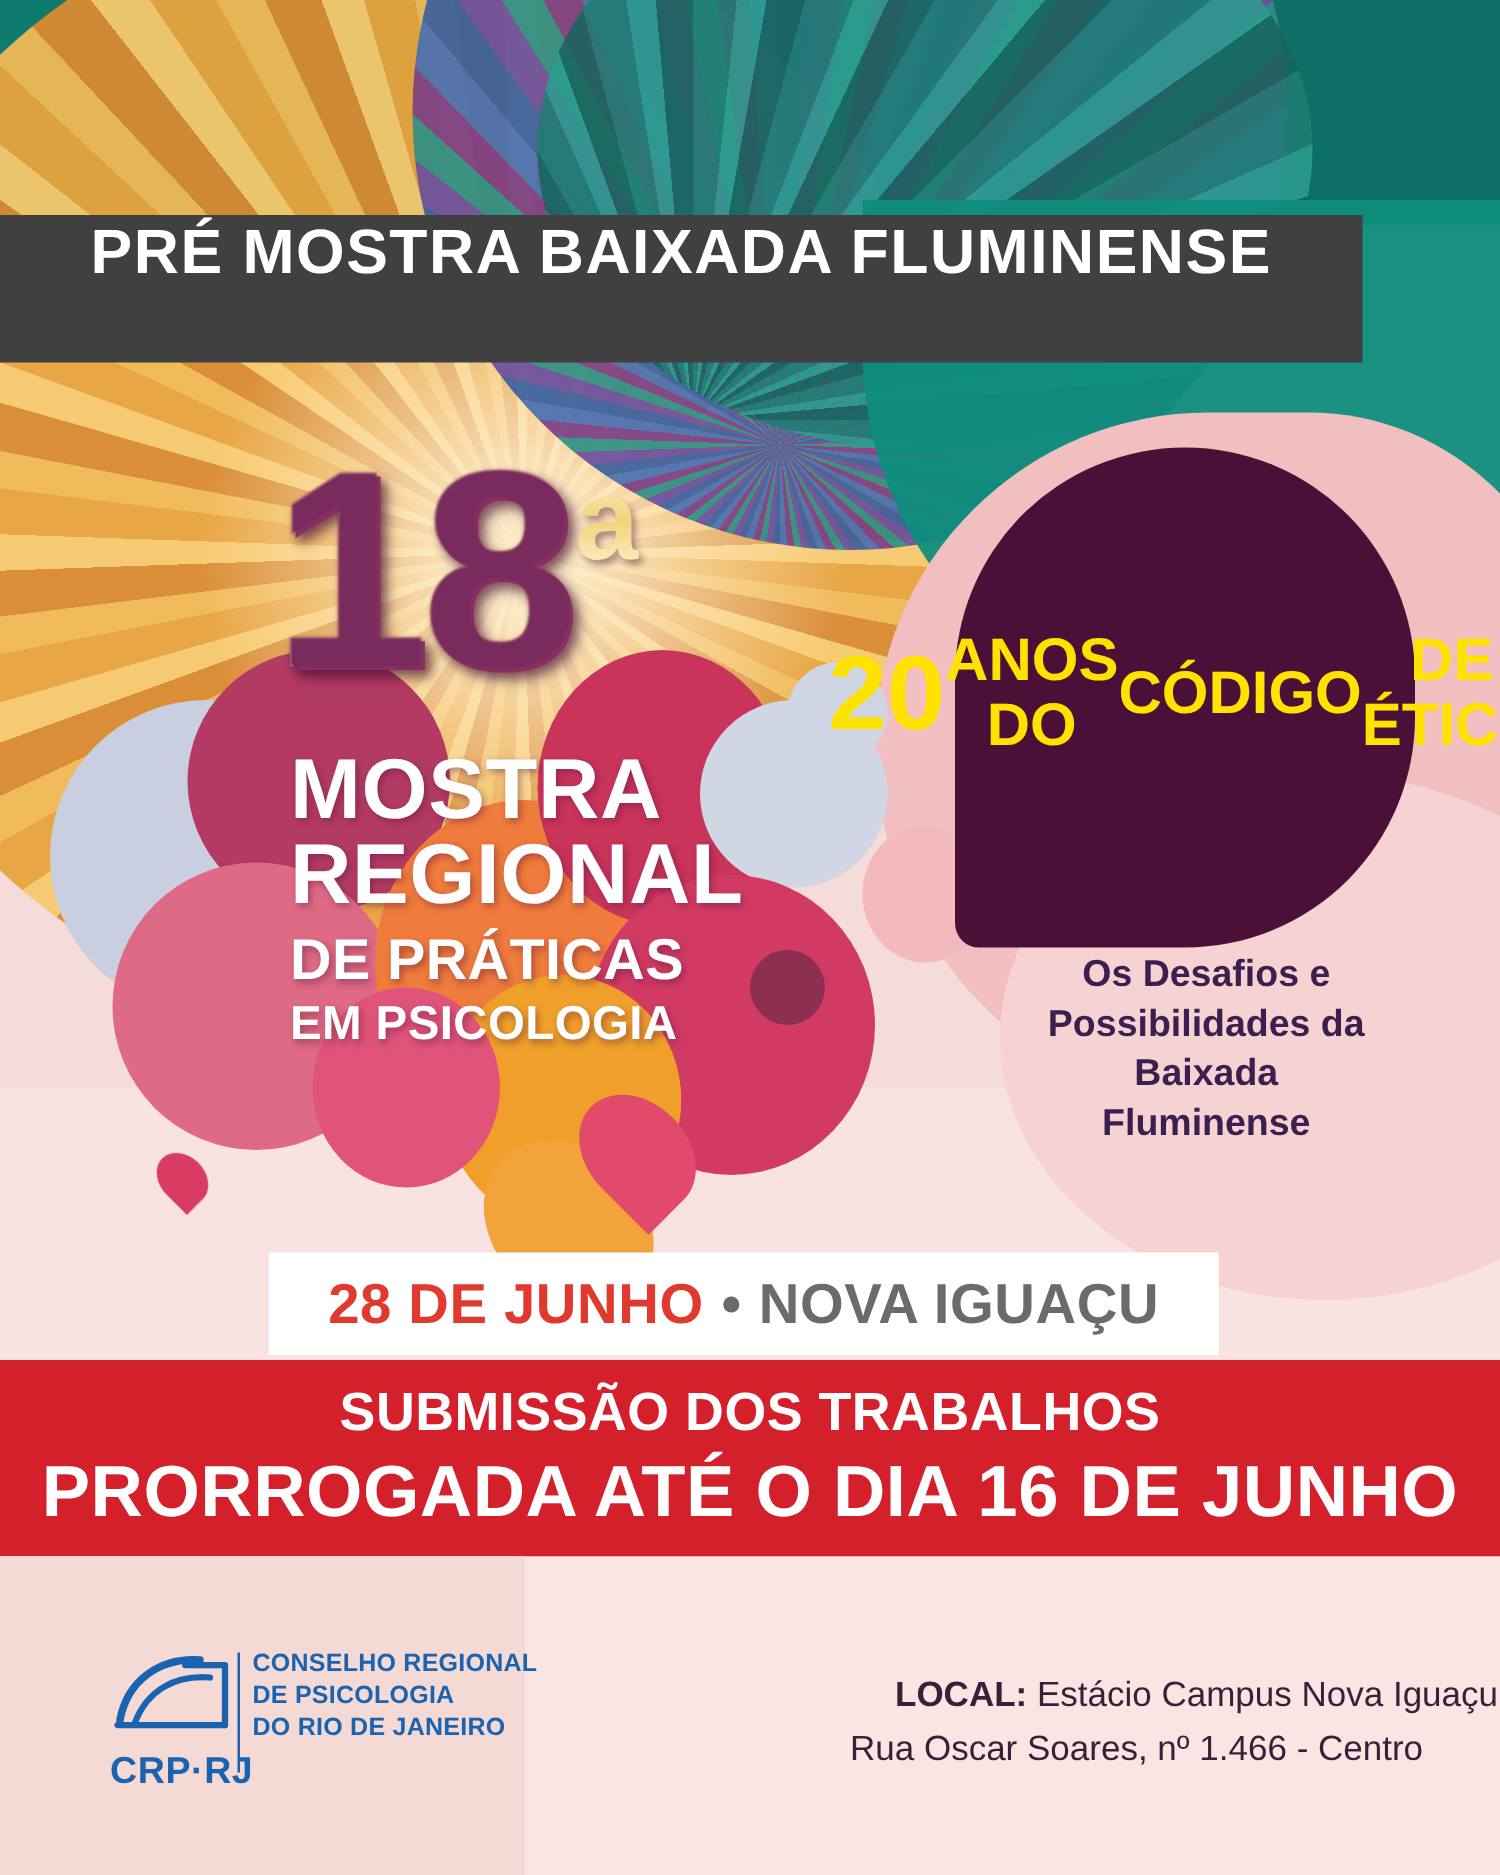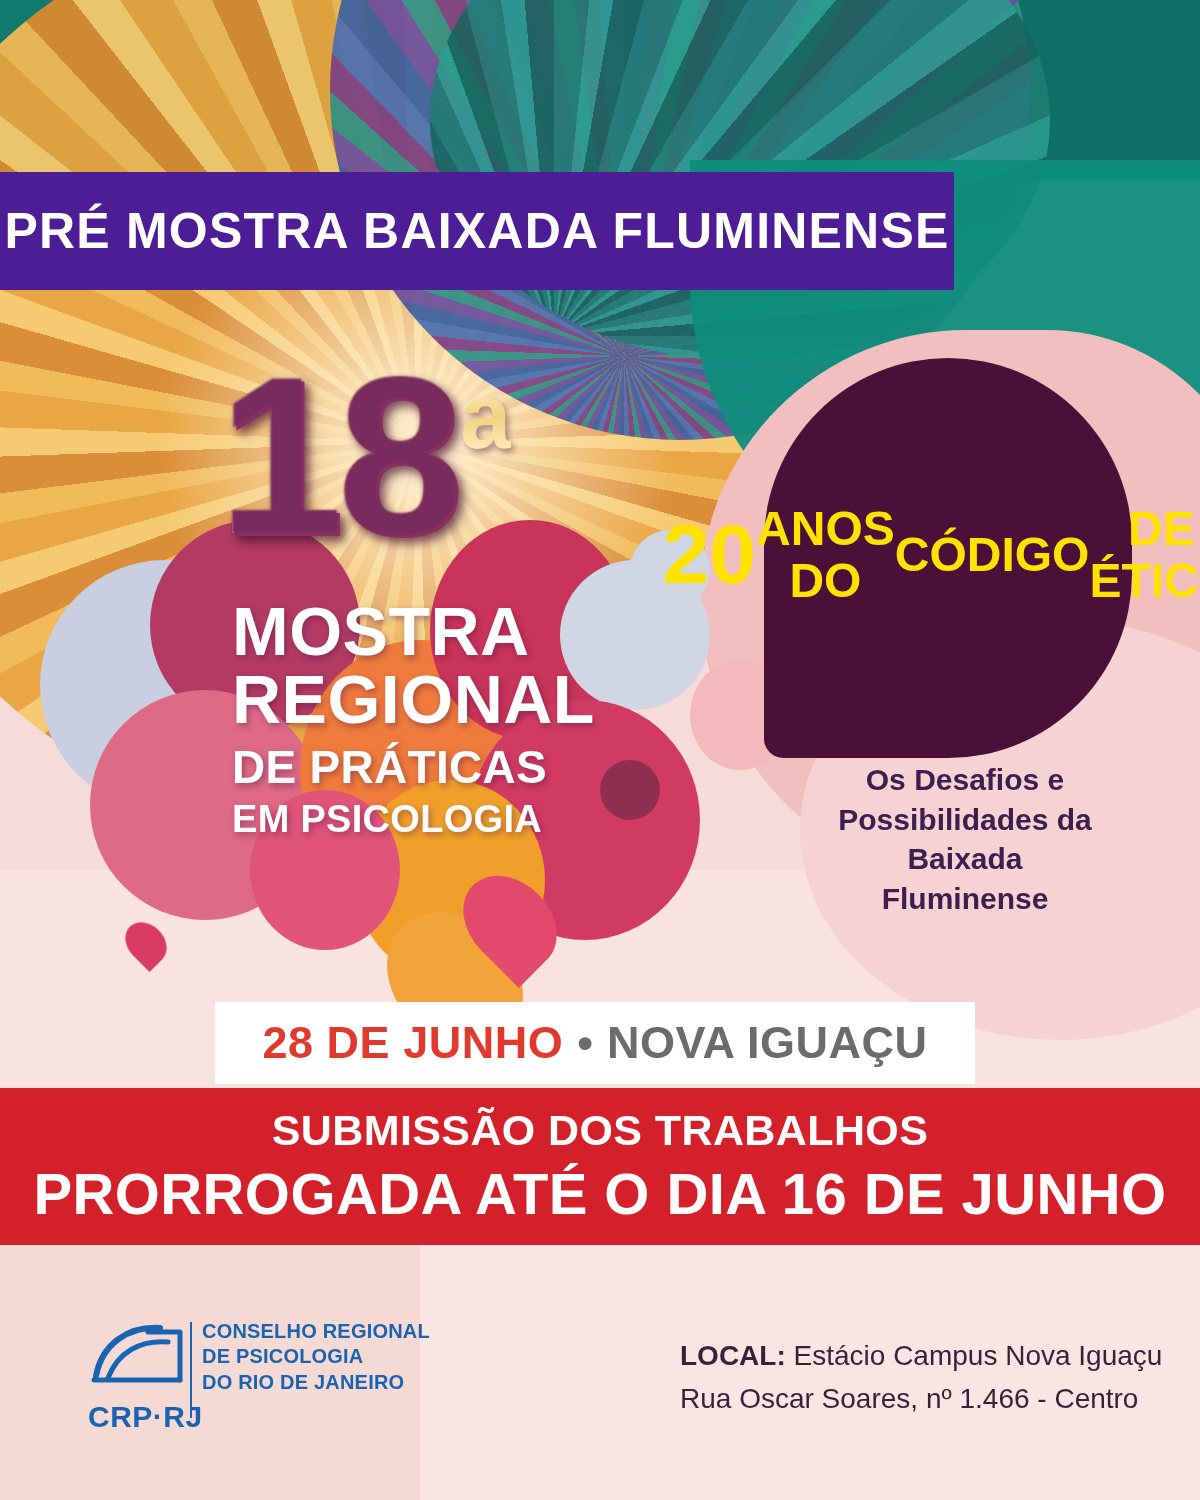--- a/index.html
+++ b/index.html
@@ -139,24 +139,24 @@
   }
   .teardrop {
     position: absolute;
     border-radius: 50% 50% 50% 0;
   }
 
   
   .top-banner {
     position: absolute;
     left: 0; top: 172px;
-    width: 954px; height: 118px;
-    background: #4c1d95;
-    display: flex;
-    align-items: center;
+    width: 1090px; height: 118px;
+    background: #404040;
+    display: flex;
+    align-items: flex-start;
     justify-content: center;
   }
   .top-banner .txt {
     color: #ffffff;
     font-size: 50px;
     font-weight: bold;
     letter-spacing: 1.2px;
     white-space: nowrap;
   }
 
@@ -376,21 +376,21 @@
   }
 
   .local-block {
     position: absolute;
     left: 680px;
     top: 1334px;
     color: #3a1f3a;
     font-size: 28px;
     line-height: 1.55;
   }
-  .local-block b { font-weight: bold; }
+  .local-block b { font-weight: bold; margin-left: 36px; }
 </style>
 </head>
 <body>
 
 <div class="poster">
 
   <div class="bg-base"></div>
   <div class="bg-teal"></div>
   <div class="bg-teal-right"></div>
 

